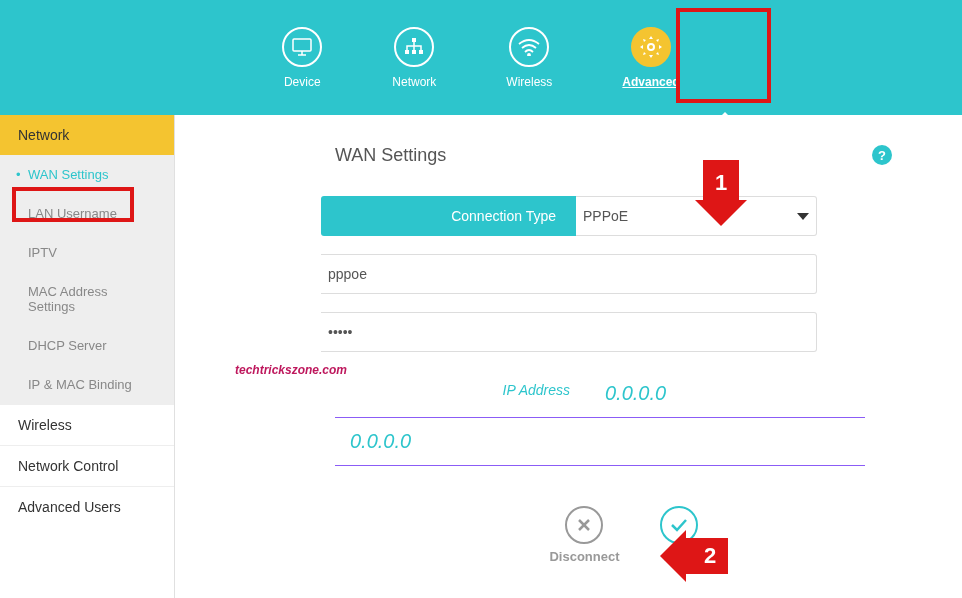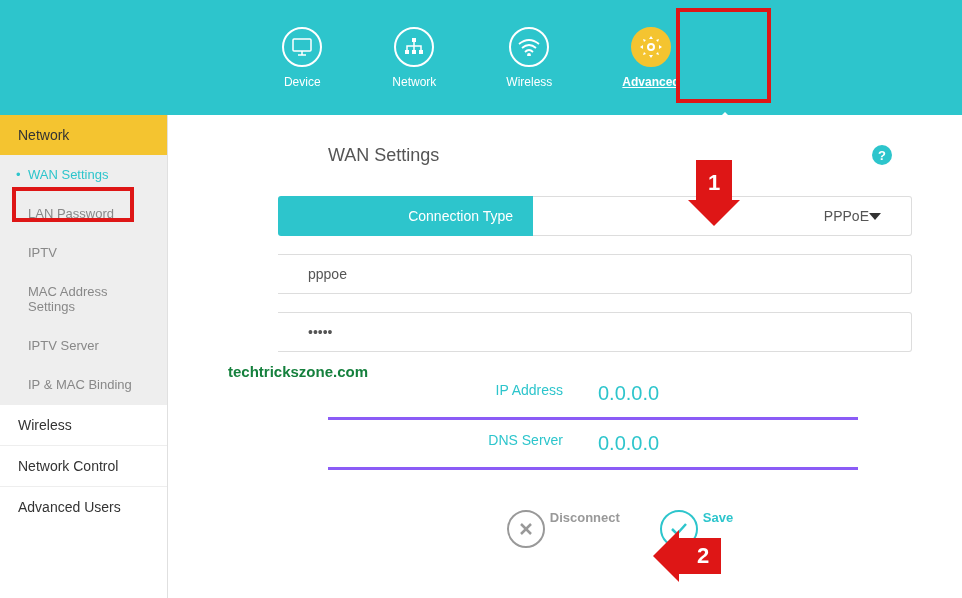--- a/index.html
+++ b/index.html
@@ -157,45 +157,45 @@
       align-items: center;
       justify-content: center;
       font-size: 13px;
       font-weight: bold;
       cursor: pointer;
     }
     
     .form-row {
       display: flex;
       margin-bottom: 18px;
-      margin-left: 80px;
-      width: 634px;
+      margin-left: 116px;
+      width: 496px;
     }
     
     .form-label {
       background: #2dc5cc;
       color: #fff;
       width: 255px;
       padding: 12px 20px;
       text-align: right;
       font-size: 14px;
       border-radius: 3px 0 0 3px;
     }
     
     .form-input {
       flex: 1;
       border: 1px solid #ddd;
       border-left: none;
-      padding: 11px 30px;
+      padding: 11px 7px;
       font-size: 14px;
       color: #555;
       border-radius: 0 3px 3px 0;
       display: flex;
       align-items: center;
-      justify-content: flex-end;
+      justify-content: space-between;
       background: #fff;
     }
     
     .form-input input {
       border: none;
       outline: none;
       font-size: 14px;
       color: #555;
       width: 100%;
     }
@@ -205,22 +205,23 @@
       height: 0;
       border-left: 6px solid transparent;
       border-right: 6px solid transparent;
       border-top: 7px solid #333;
     }
     
     .info-row {
       display: flex;
       margin-left: 130px;
       width: 530px;
-      border-bottom: 3px solid #8b5cf6;
+      border-bottom: 1px solid #8b5cf6;
       padding: 12px 0;
+      font-style: italic;
     }
     
     .info-label {
       width: 255px;
       text-align: right;
       padding-right: 20px;
       color: #2dc5cc;
       font-size: 14px;
     }
     
@@ -233,22 +234,22 @@
     .actions {
       display: flex;
       justify-content: center;
       gap: 40px;
       margin-top: 40px;
       margin-left: 130px;
     }
     
     .action-btn {
       display: flex;
-      flex-direction: row;
-      align-items: flex-start;
+      flex-direction: column;
+      align-items: center;
       gap: 5px;
       cursor: pointer;
     }
     
     .action-circle {
       width: 38px;
       height: 38px;
       border: 2px solid #999;
       border-radius: 50%;
       display: flex;
@@ -305,23 +306,24 @@
     
     .arrow1 { top: 45px; left: 520px; flex-direction: column; }
     .arrow1 .arrow-body { width: 36px; height: 40px; padding: 10px 0 4px 0; justify-content: center; }
     
     .arrow2 { top: 415px; left: 485px; }
     
     .watermark {
       position: absolute;
       top: 248px;
       left: 60px;
-      font-size: 15px;
-      color: #15803d;
+      font-size: 12px;
+      color: #be185d;
       font-weight: bold;
+      font-style: italic;
     }
   </style>
 </head>
 <body>
 
 <div class="header">
   <div class="nav-item">
     <div class="nav-icon">
       <svg width="20" height="18" viewBox="0 0 20 18" fill="none" stroke="#fff" stroke-width="1.5">
           <rect x="1" y="1" width="18" height="12" rx="1"></rect>
@@ -364,24 +366,24 @@
   </div>
 </div>
 
 <div class="tab-pointer"></div>
 
 <div class="content">
   <div class="sidebar">
     <div class="sidebar-group">
       <div class="sidebar-header">Network</div>
       <div class="sidebar-item active">WAN Settings</div>
-      <div class="sidebar-item">LAN Password</div>
+      <div class="sidebar-item">LAN Username</div>
       <div class="sidebar-item">IPTV</div>
       <div class="sidebar-item">MAC Address Settings</div>
-      <div class="sidebar-item">IPTV Server</div>
+      <div class="sidebar-item">DHCP Server</div>
       <div class="sidebar-item">IP &amp; MAC Binding</div>
     </div>
     <div class="sidebar-section">Wireless</div>
     <div class="sidebar-section">Network Control</div>
     <div class="sidebar-section">Advanced Users</div>
   </div>
 
   <div class="main">
     <div class="page-title">WAN Settings</div>
     <div class="help-icon">?</div>
@@ -405,21 +407,20 @@
         <input type="text" value="•••••" style="">
       </div>
     </div>
 
     <div class="info-row">
       <div class="info-label">IP Address</div>
       <div class="info-value">0.0.0.0</div>
     </div>
 
     <div class="info-row">
-      <div class="info-label">DNS Server</div>
       <div class="info-value">0.0.0.0</div>
     </div>
 
     <div class="actions">
       <div class="action-btn">
         <div class="action-circle">
           <svg width="16" height="16" viewBox="0 0 16 16" stroke="#999" stroke-width="2.5">
               <line x1="3" y1="3" x2="13" y2="13"></line>
               <line x1="13" y1="3" x2="3" y2="13"></line>
             </svg>

